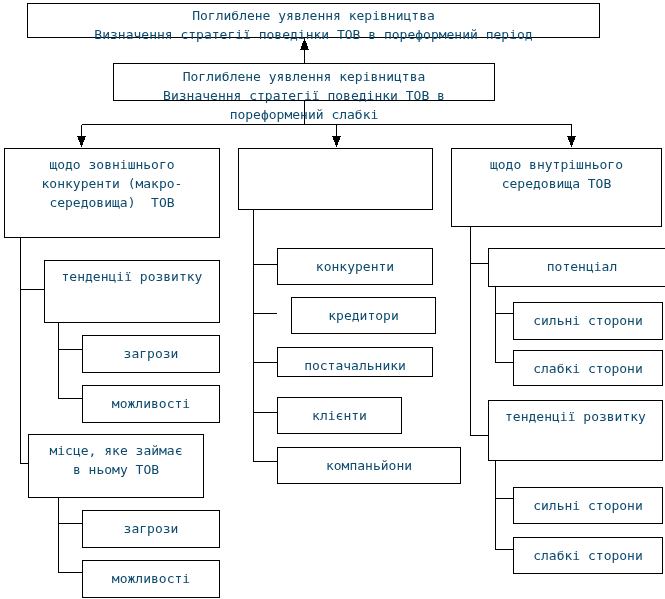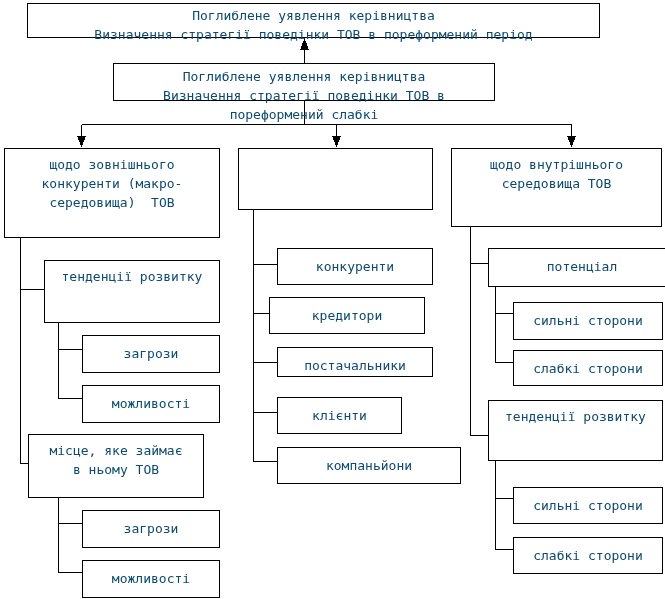--- a/index.html
+++ b/index.html
@@ -107,21 +107,21 @@
   <div class="box pt8" style="left:82px;top:510px;width:138px;height:38px">
     <div class="bl">загрози</div>
   </div>
   <div class="box pt8" style="left:82px;top:560px;width:138px;height:38px">
     <div class="bl">можливості</div>
   </div>
 
   <div class="box pt8" style="left:277px;top:248px;width:156px;height:37px">
     <div class="bl">конкуренти</div>
   </div>
-  <div class="box pt8" style="left:269px;top:297px;width:156px;height:37px">
+  <div class="box pt8" style="left:291px;top:297px;width:145px;height:37px">
     <div class="bl">кредитори</div>
   </div>
   <div class="box pt8" style="left:277px;top:347px;width:156px;height:30px">
     <div class="bl">постачальники</div>
   </div>
   <div class="box pt8" style="left:277px;top:397px;width:125px;height:37px">
     <div class="bl">клієнти</div>
   </div>
   <div class="box pt8" style="left:277px;top:447px;width:184px;height:37px">
     <div class="bl">компаньйони</div>

